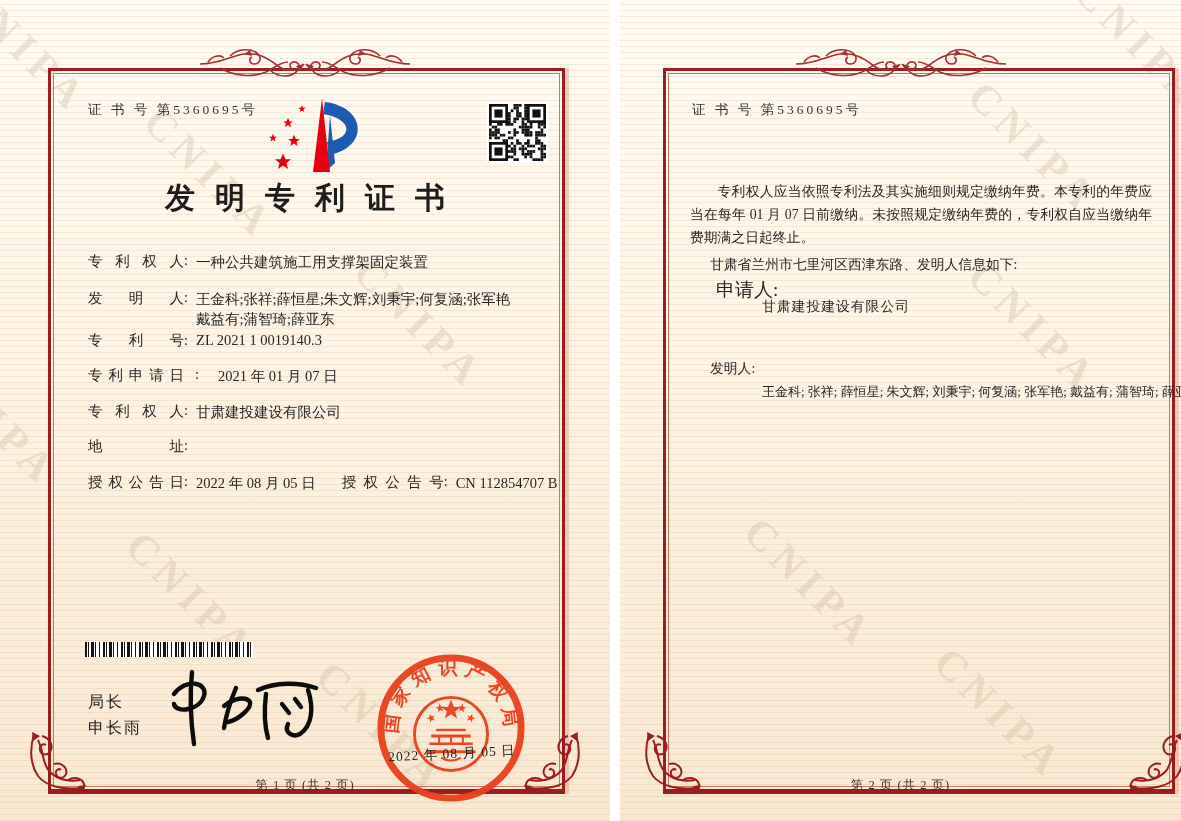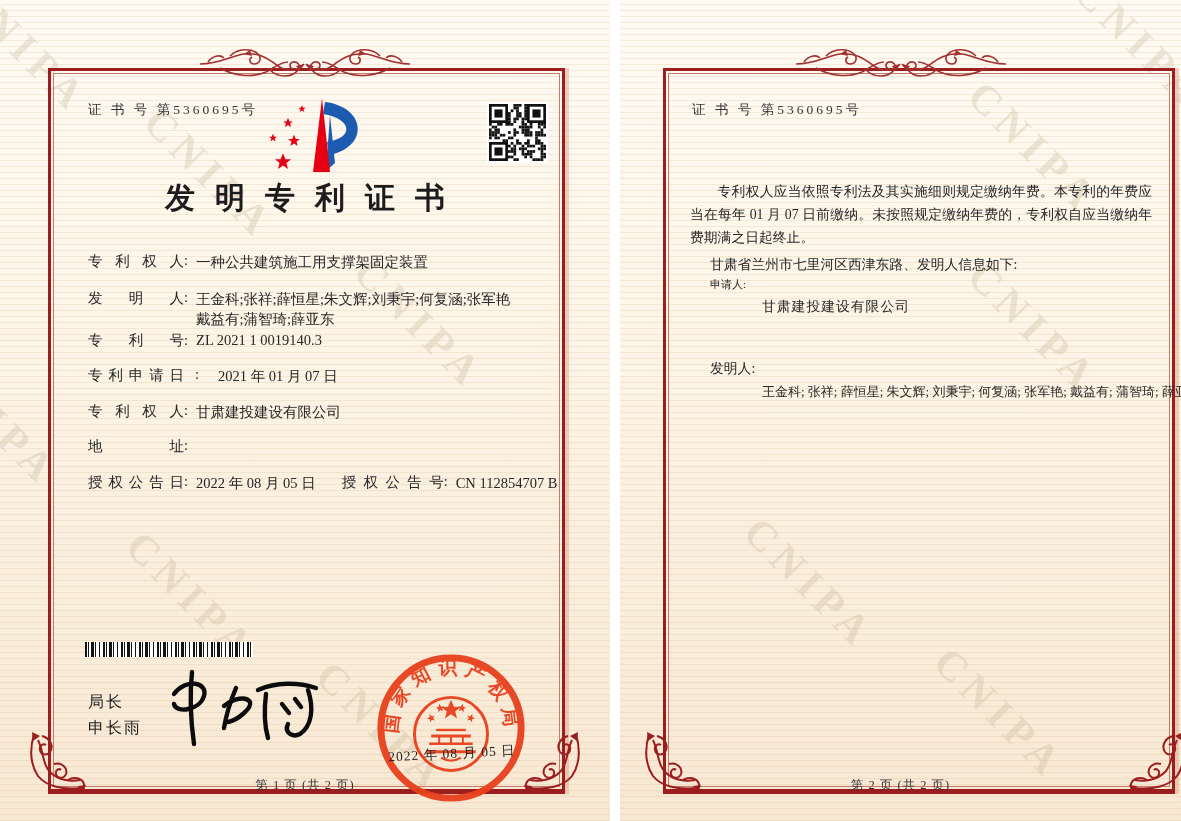--- a/index.html
+++ b/index.html
@@ -404,21 +404,21 @@
     </svg>
     <svg class="ornament-corner" style="left:505px;top:730px;" width="62" height="64" viewBox="0 0 62 64">
       <use href="#cornerScroll" transform="translate(62,0) scale(-1,1)"></use>
     </svg>
 
     <div class="cert-no" style="left:72px;top:101px;">证 书 号 第5360695号</div>
 
     <div class="p2-block" style="left:70px;top:180px;width:462px;font-size:13.8px;line-height:23px;text-align:justify;text-indent:2em;">专利权人应当依照专利法及其实施细则规定缴纳年费。本专利的年费应当在每年 01 月 07 日前缴纳。未按照规定缴纳年费的，专利权自应当缴纳年费期满之日起终止。</div>
 
     <div class="p2-block" style="left:90px;top:256px;font-size:13.8px;">甘肃省兰州市七里河区西津东路、发明人信息如下:</div>
-    <div class="p2-block" style="left:90px;top:277px;font-size:11px;">申请人:</div>
+    <div class="p2-block" style="left:96px;top:277px;font-size:19px;">申请人:</div>
     <div class="p2-block" style="left:142px;top:298px;font-size:13.8px;letter-spacing:1px;">甘肃建投建设有限公司</div>
 
     <div class="p2-block" style="left:90px;top:360px;font-size:13.8px;">发明人:</div>
     <div class="p2-block" style="left:142px;top:383px;font-size:13px;white-space:nowrap;">王金科; 张祥; 薛恒星; 朱文辉; 刘秉宇; 何复涵; 张军艳; 戴益有; 蒲智琦; 薛亚东</div>
 
     <div class="footer">第 2 页 (共 2 页)</div>
   </div>
 </div>
 
 </body></html>

